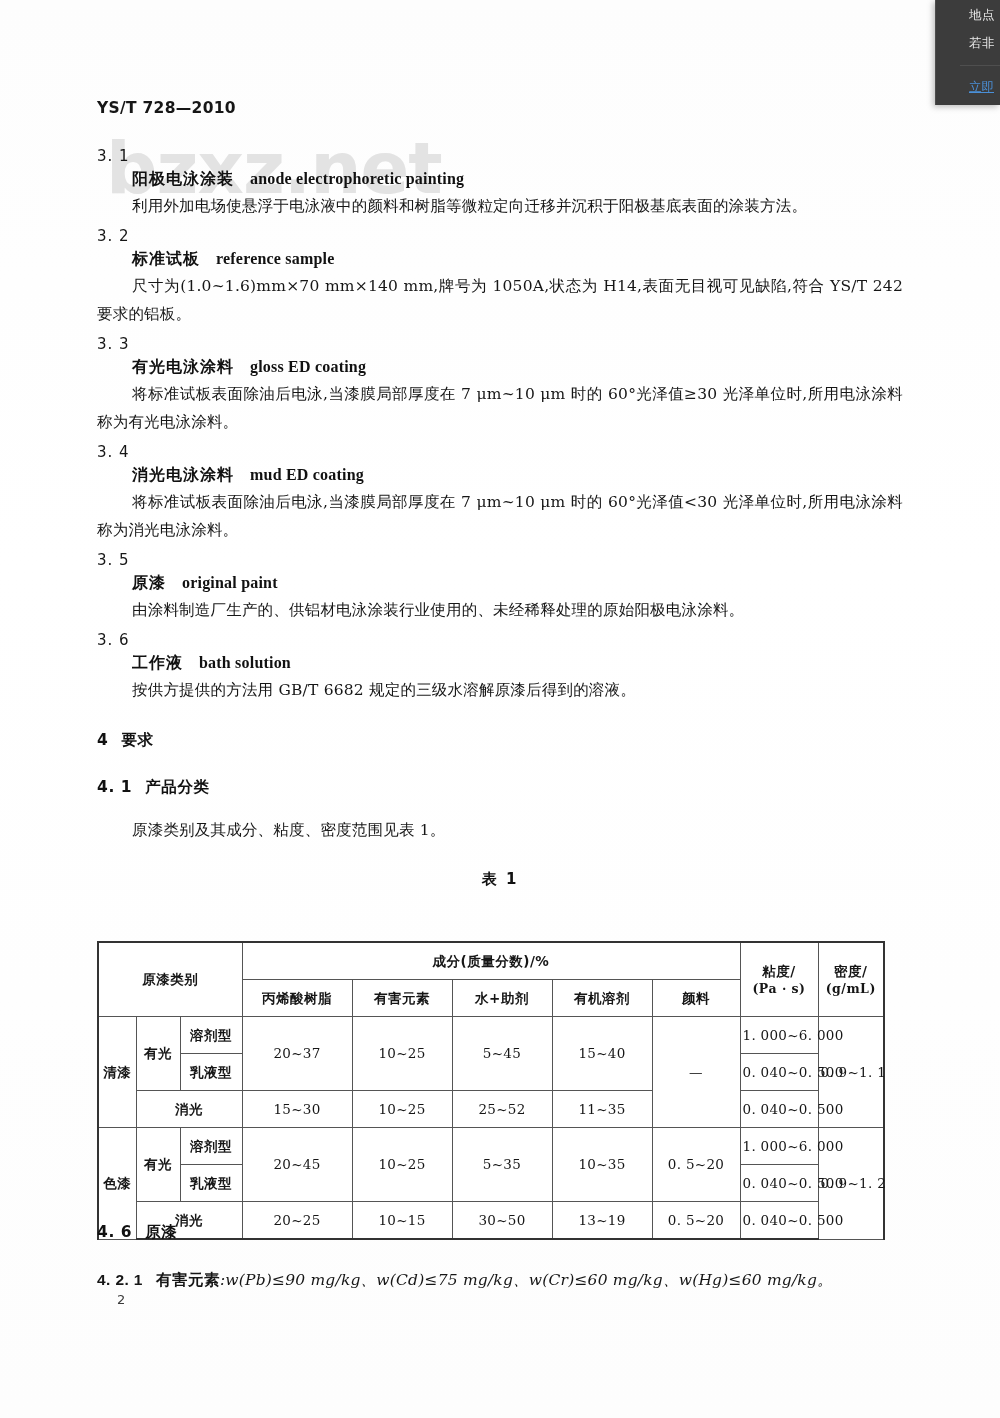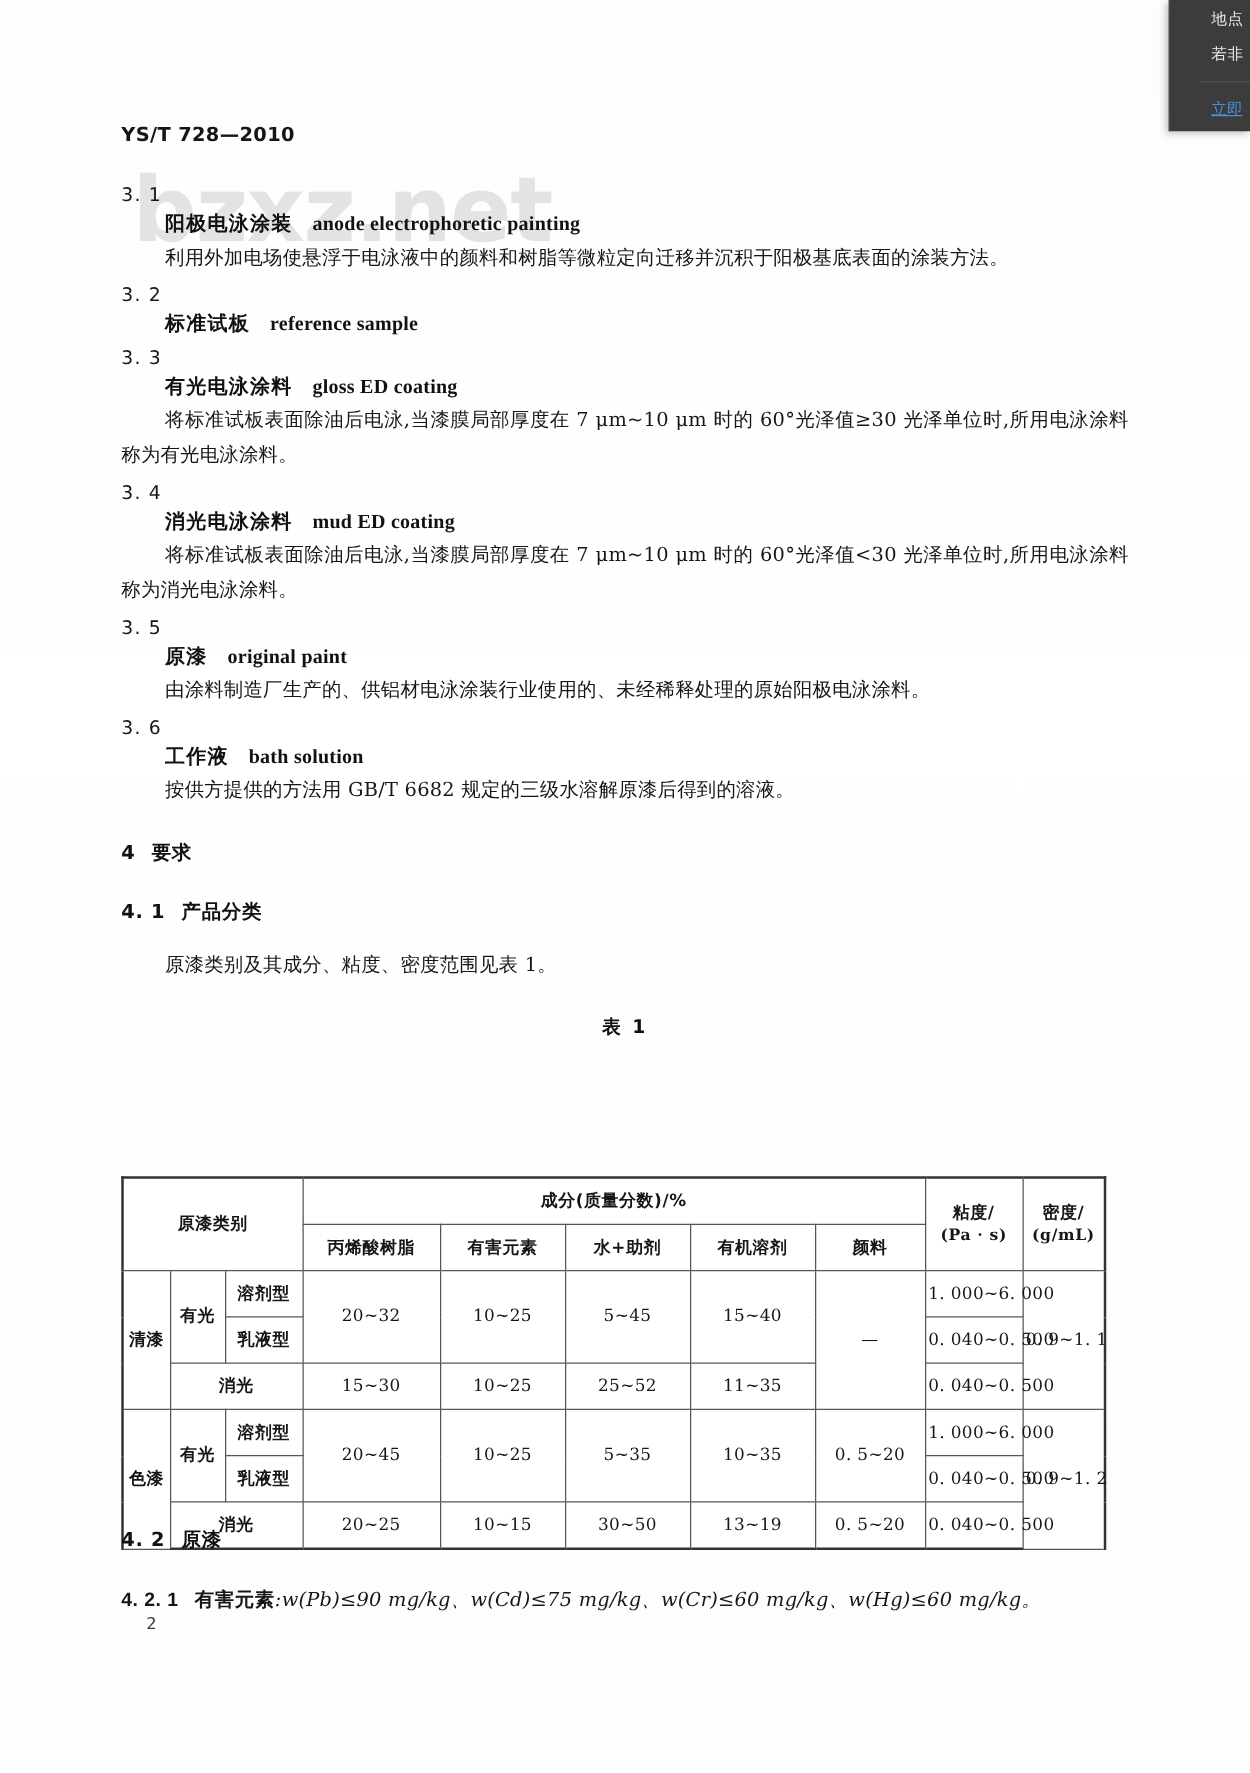--- a/index.html
+++ b/index.html
@@ -263,20 +263,21 @@
     <div class="clause-num">3. 1</div>
     <div class="term-line">
       <span class="cn">阳极电泳涂装</span><span class="en">anode electrophoretic painting</span>
     </div>
     <p class="para">利用外加电场使悬浮于电泳液中的颜料和树脂等微粒定向迁移并沉积于阳极基底表面的涂装方法。</p>
 
     <div class="clause-num">3. 2</div>
     <div class="term-line">
       <span class="cn">标准试板</span><span class="en">reference sample</span>
     </div>
+    <p class="para">尺寸为(1.0~1.6)mm×70 mm×140 mm,牌号为 1050A,状态为 H14,表面无目视可见缺陷,符合 YS/T 242 要求的铝板。</p>
 
     <div class="clause-num">3. 3</div>
     <div class="term-line">
       <span class="cn">有光电泳涂料</span><span class="en">gloss ED coating</span>
     </div>
     <p class="para">将标准试板表面除油后电泳,当漆膜局部厚度在 7 μm~10 μm 时的 60°光泽值≥30 光泽单位时,所用电泳涂料称为有光电泳涂料。</p>
 
     <div class="clause-num">3. 4</div>
     <div class="term-line">
       <span class="cn">消光电泳涂料</span><span class="en">mud ED coating</span>
@@ -342,21 +343,21 @@
           <td class="cn">有害元素</td>
           <td class="cn">水+助剂</td>
           <td class="cn">有机溶剂</td>
           <td class="cn">颜料</td>
         </tr>
 
         <tr class="d-row">
           <td class="cn outer-l" rowspan="3">清漆</td>
           <td class="cn" rowspan="2">有光</td>
           <td class="cn">溶剂型</td>
-          <td class="num" rowspan="2">20~32</td>
+          <td class="num" rowspan="2">20~37</td>
           <td class="num" rowspan="2">10~25</td>
           <td class="num" rowspan="2">5~45</td>
           <td class="num" rowspan="2">15~40</td>
           <td class="num" rowspan="3">—</td>
           <td class="num">1. 000~6. 000</td>
           <td class="num outer-r" rowspan="3">0. 9~1. 1</td>
         </tr>
 
         <tr class="d-row">
           <td class="cn">乳液型</td>
@@ -398,21 +399,21 @@
           <td class="num outer-b">13~19</td>
           <td class="num outer-b">0. 5~20</td>
           <td class="num outer-b">0. 040~0. 500</td>
         </tr>
       </tbody>
     </table>
   </div>
 
   <div class="footer-block">
     <div class="f-head">
-      <span>4. 2</span><span class="gap"></span><span>原漆</span>
+      <span>4. 6</span><span class="gap"></span><span>原漆</span>
     </div>
     <div class="f-item">
       <span class="n">4. 2. 1</span><span class="cnb">有害元素</span><span class="frm">:w(Pb)≤90 mg/kg、w(Cd)≤75 mg/kg、w(Cr)≤60 mg/kg、w(Hg)≤60 mg/kg。</span>
     </div>
   </div>
 
   <div class="page-num">2</div>
 
   <div class="popup">
     <div class="pline pl1">地点</div>

